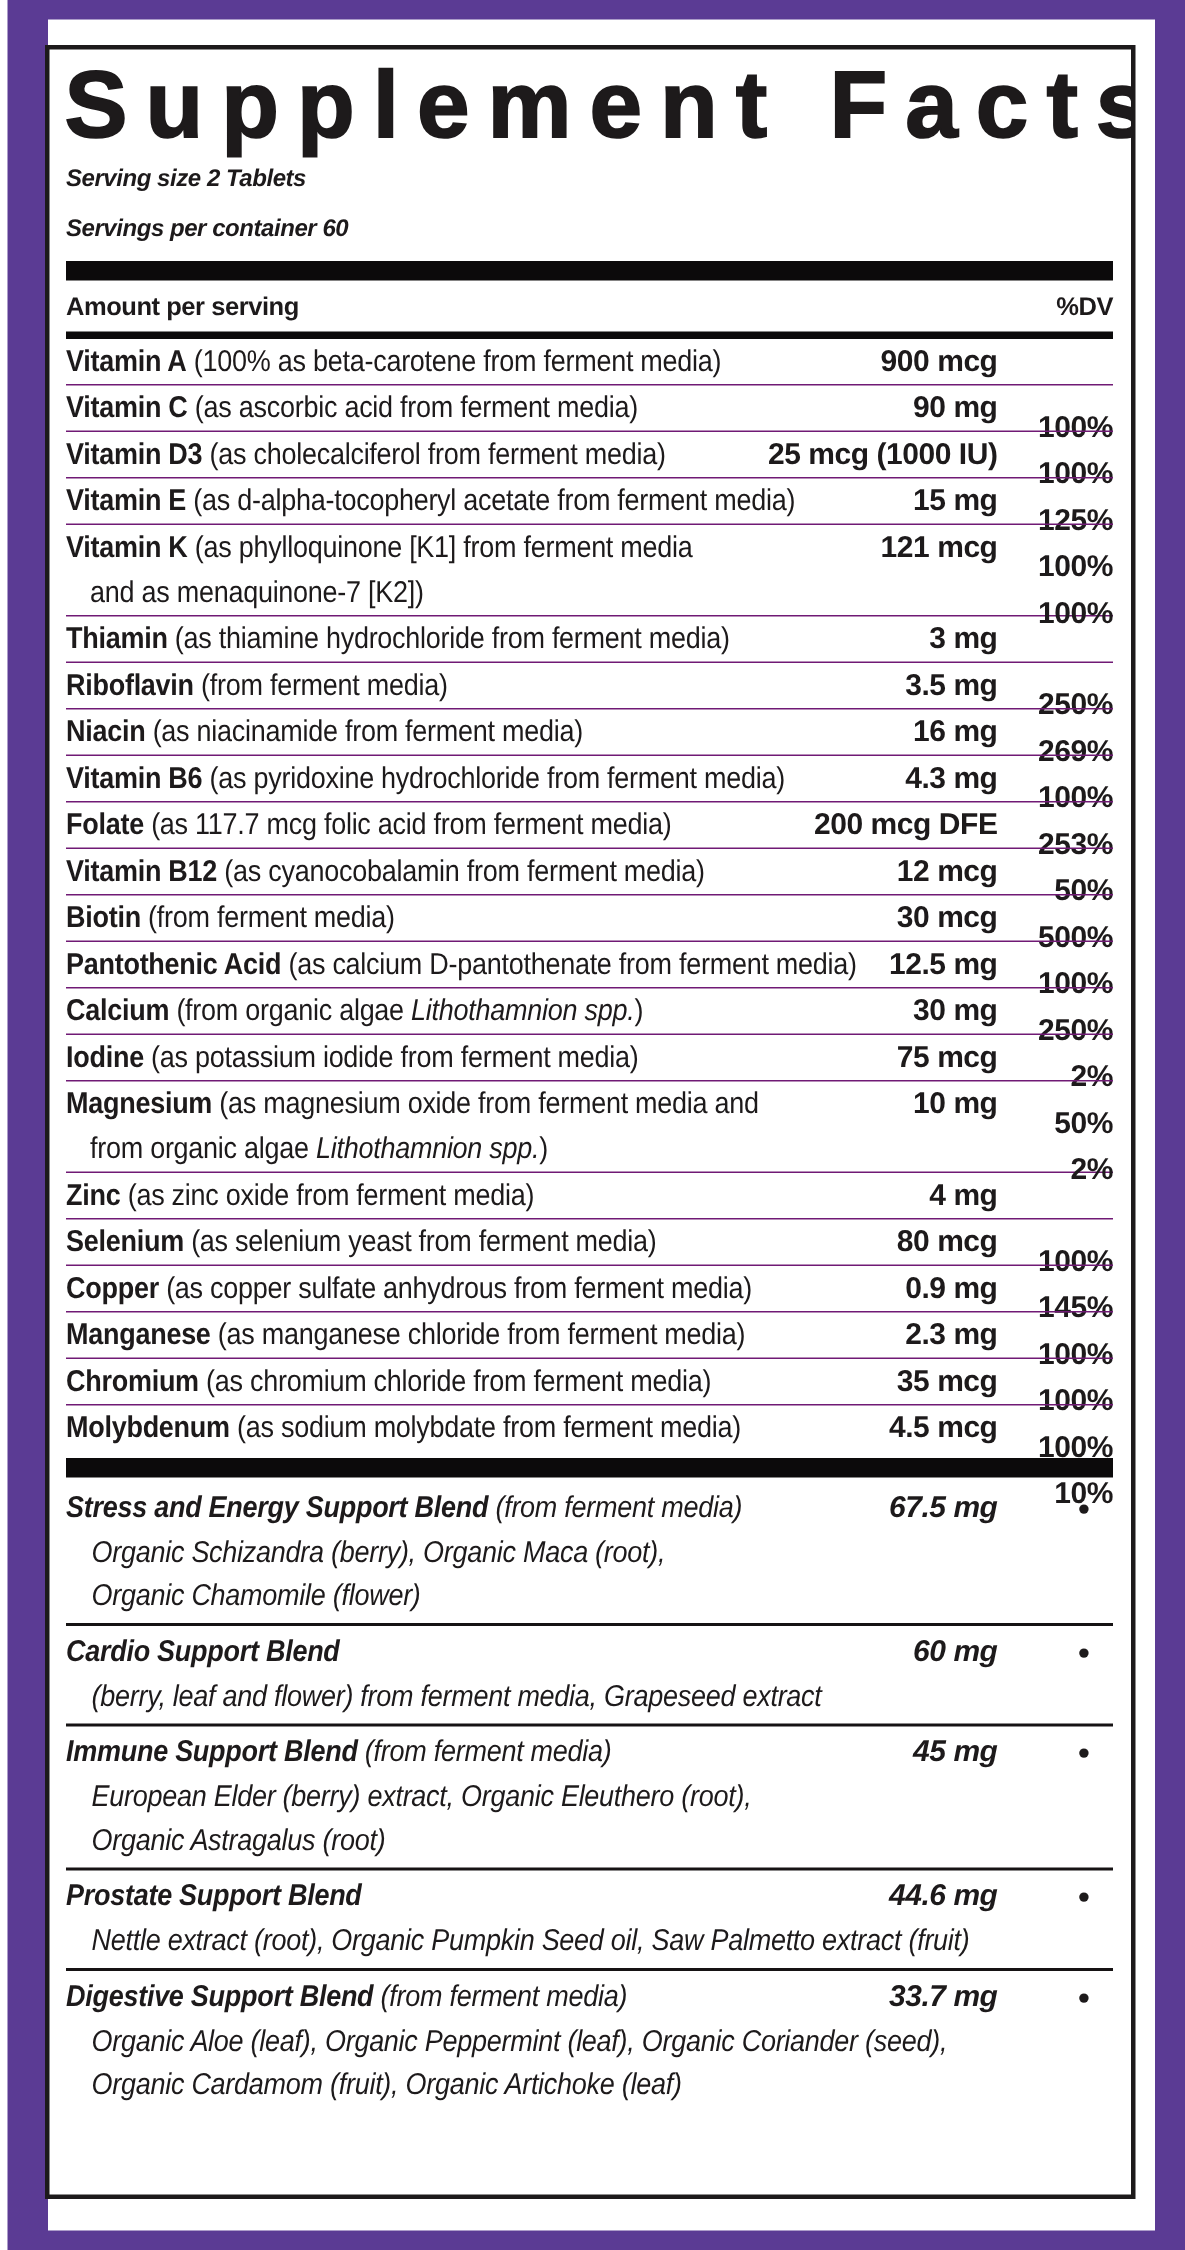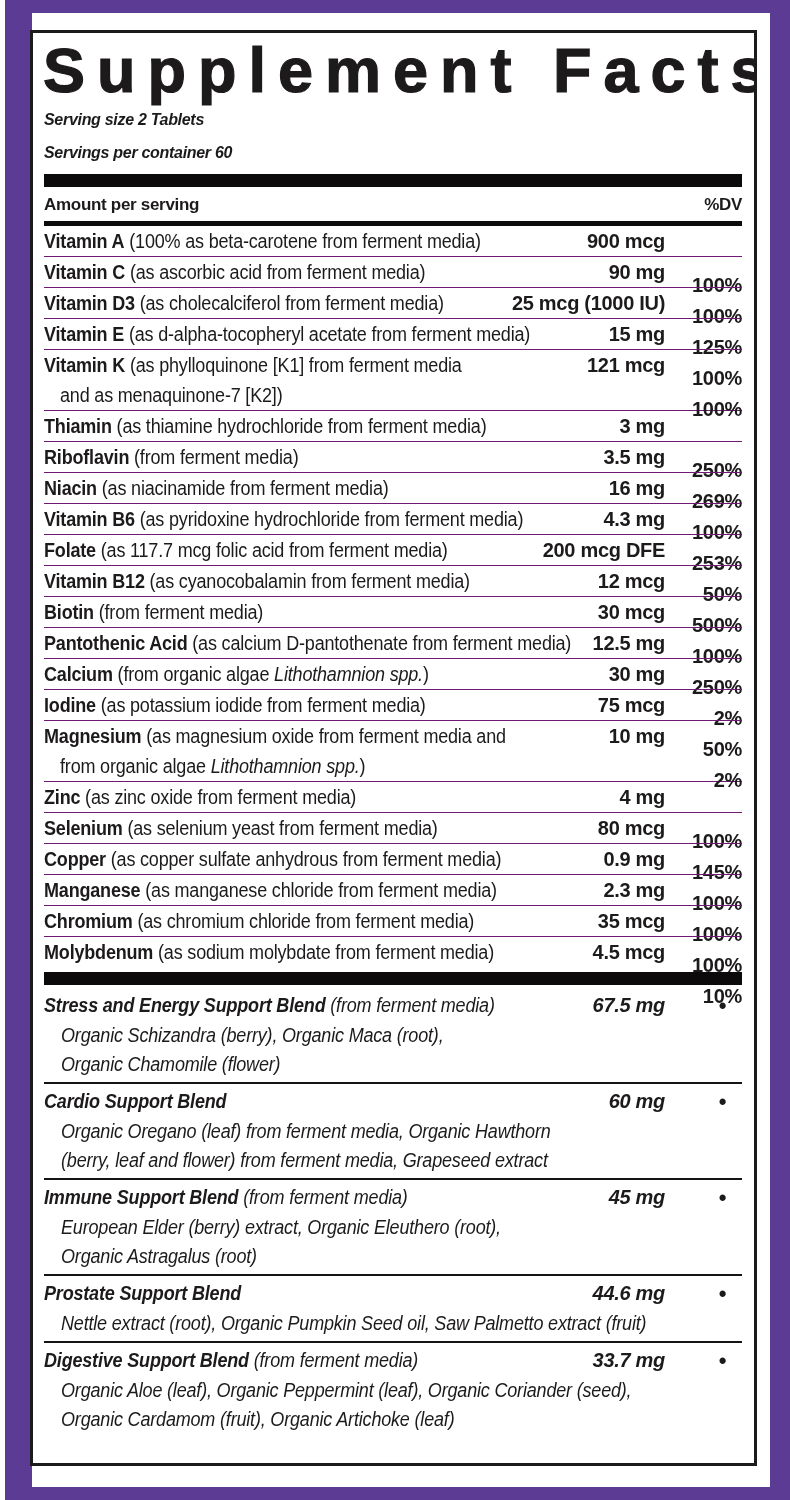--- a/index.html
+++ b/index.html
@@ -289,21 +289,20 @@
           </div>
   </div>
 
   <div class="b-row">
     <div class="b-line">
       <span class="squish"><b class="nm">Cardio Support Blend</b> <span class="ds"></span></span>
       <span class="amt b-amt">60 mg</span>
       <span class="bullet">•</span>
     </div>
     <div class="ing-host">
-            <div class="ing-line"><span class="squish">Organic Oregano (leaf) from ferment media, Organic Hawthorn</span></div>
             <div class="ing-line"><span class="squish">(berry, leaf and flower) from ferment media, Grapeseed extract</span></div>
           </div>
   </div>
 
   <div class="b-row">
     <div class="b-line">
       <span class="squish"><b class="nm">Immune Support Blend</b> <span class="ds">(from ferment media)</span></span>
       <span class="amt b-amt">45 mg</span>
       <span class="bullet">•</span>
     </div>

